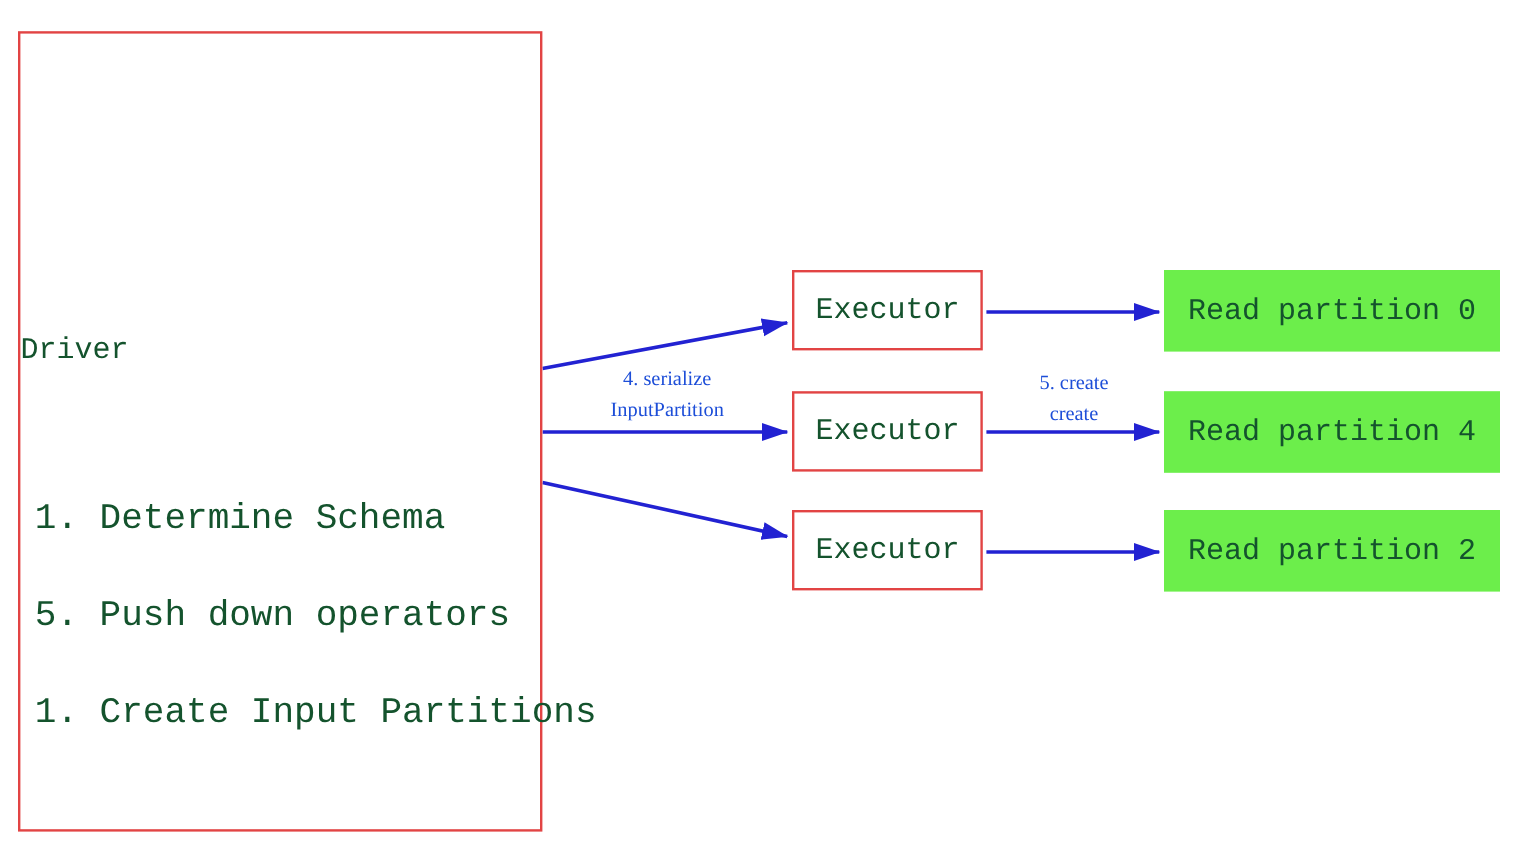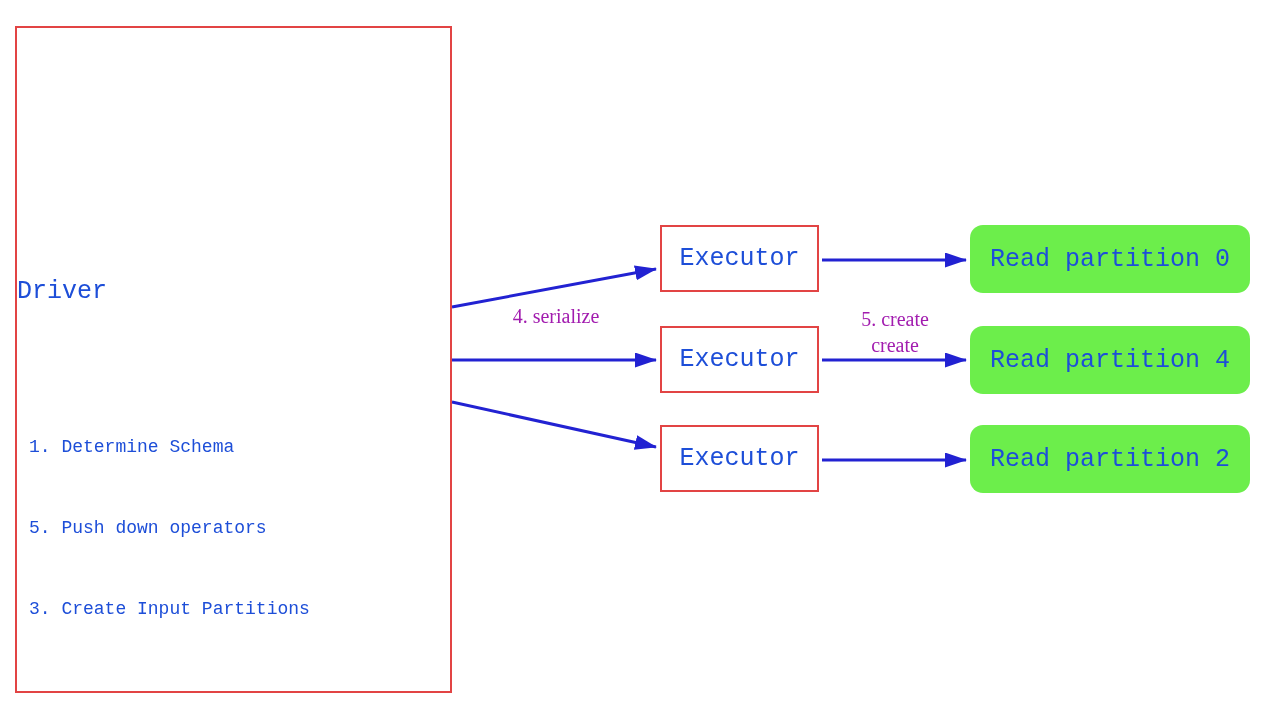--- a/index.html
+++ b/index.html
@@ -7,72 +7,71 @@
   body { font-family: "Liberation Sans", sans-serif; }
 
   .canvas {
     position: relative;
     width: 1270px;
     height: 710px;
     background: #ffffff;
     overflow: hidden;
   }
 
-  .mono { font-family: "Liberation Mono", "DejaVu Sans Mono", monospace; color: #1d4ed8; }
+  .mono { font-family: "Liberation Mono", "DejaVu Sans Mono", monospace; color: #14532d; }
 
   .redbox {
     position: absolute;
     border: 2px solid #e24444;
     background: #ffffff;
   }
 
   .driver-box { left: 15px; top: 26px; width: 437px; height: 667px; }
 
   .driver-title {
     position: absolute;
     top: 250px; left: 0; width: 100%;
     font-size: 25px;
     line-height: 28px;
   }
 
   .driver-steps {
     position: absolute;
-    top: 352px; left: 12px;
-    font-size: 18px;
+    top: 338px; left: 12px;
+    font-size: 30px;
     line-height: 27px;
     white-space: pre;
     letter-spacing: 0px;
   }
 
   .executor-box {
     left: 660px; width: 159px; height: 67px;
     display: flex; align-items: center; justify-content: center;
     font-size: 25px;
   }
   .row-0 { top: 225px; }
   .row-1 { top: 326px; }
   .row-2 { top: 425px; }
 
   .partition-box {
     position: absolute;
     left: 970px; width: 280px; height: 68px;
     background: #6cee4b;
     display: flex; align-items: center; justify-content: center;
     font-size: 25px;
-    border-radius: 13px;
   }
 
   .edge-label {
     position: absolute;
     width: 240px;
     text-align: center;
     font-family: "Liberation Serif", "DejaVu Serif", serif;
-    font-size: 20px;
+    font-size: 17px;
     line-height: 26px;
-    color: #a21caf;
+    color: #1d4ed8;
   }
   .label-serialize { left: 436px; top: 303px; }
   .label-reader   { left: 775px; top: 306px; }
 
   svg.arrows { position: absolute; left: 0; top: 0; width: 1270px; height: 710px; pointer-events: none; }
   svg.arrows path.edge { stroke: #2222d2; stroke-width: 3; fill: none; }
 </style>
 </head>
 <body>
 
@@ -90,33 +89,34 @@
     <path class="edge" d="M 822 260 L 966 260" marker-end="url(#arrowhead)"></path>
     <path class="edge" d="M 822 360 L 966 360" marker-end="url(#arrowhead)"></path>
     <path class="edge" d="M 822 460 L 966 460" marker-end="url(#arrowhead)"></path>
   </svg>
 
   <div class="redbox driver-box">
     <div class="driver-title mono">Driver</div>
     <div class="driver-steps mono">
       <div>1. Determine Schema</div>
       <div>5. Push down operators</div>
-      <div>3. Create Input Partitions</div>
+      <div>1. Create Input Partitions</div>
     </div>
   </div>
 
   <div class="redbox executor-box row-0 mono">Executor</div>
   <div class="redbox executor-box row-1 mono">Executor</div>
   <div class="redbox executor-box row-2 mono">Executor</div>
 
   <div class="partition-box row-0 mono">Read partition 0</div>
   <div class="partition-box row-1 mono">Read partition 4</div>
   <div class="partition-box row-2 mono">Read partition 2</div>
 
   <div class="edge-label label-serialize">
     <div>4. serialize</div>
+    <div>InputPartition</div>
   </div>
   <div class="edge-label label-reader">
     <div>5. create</div>
     <div>create</div>
   </div>
 
 </div>
 
 </body></html>

